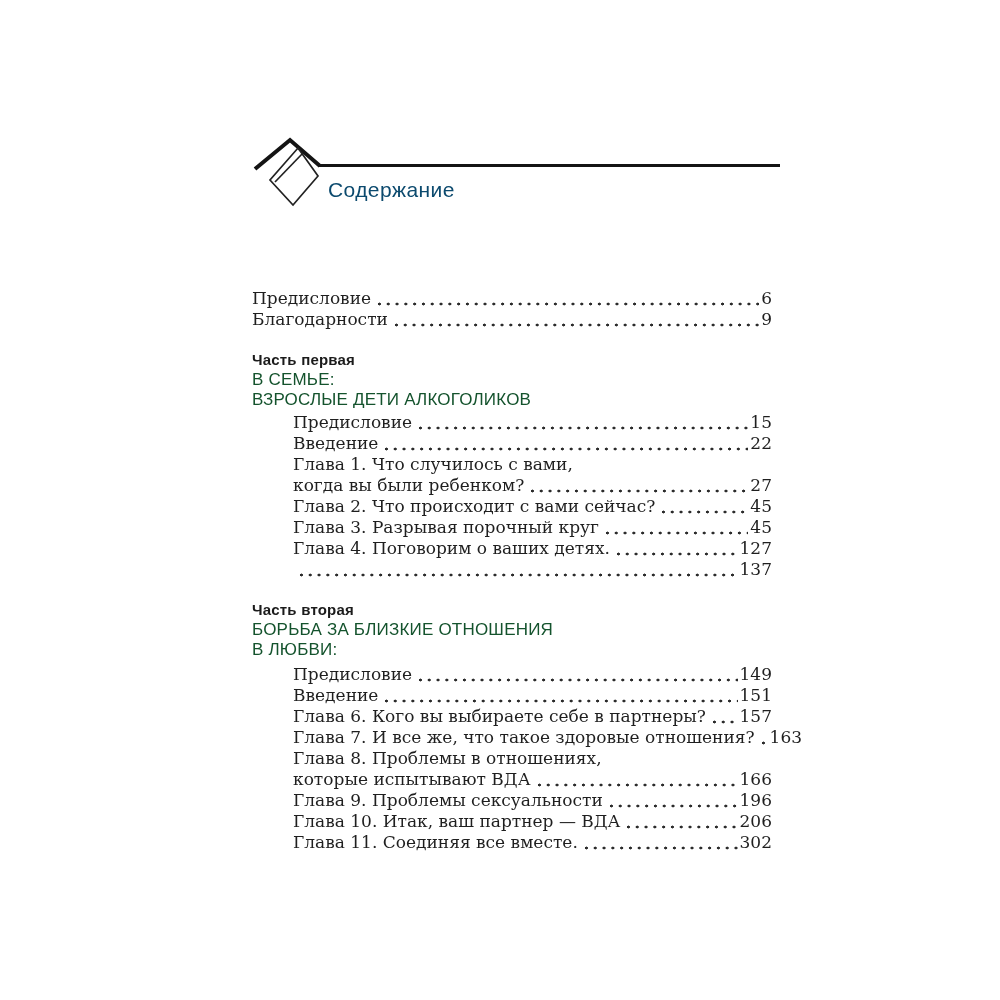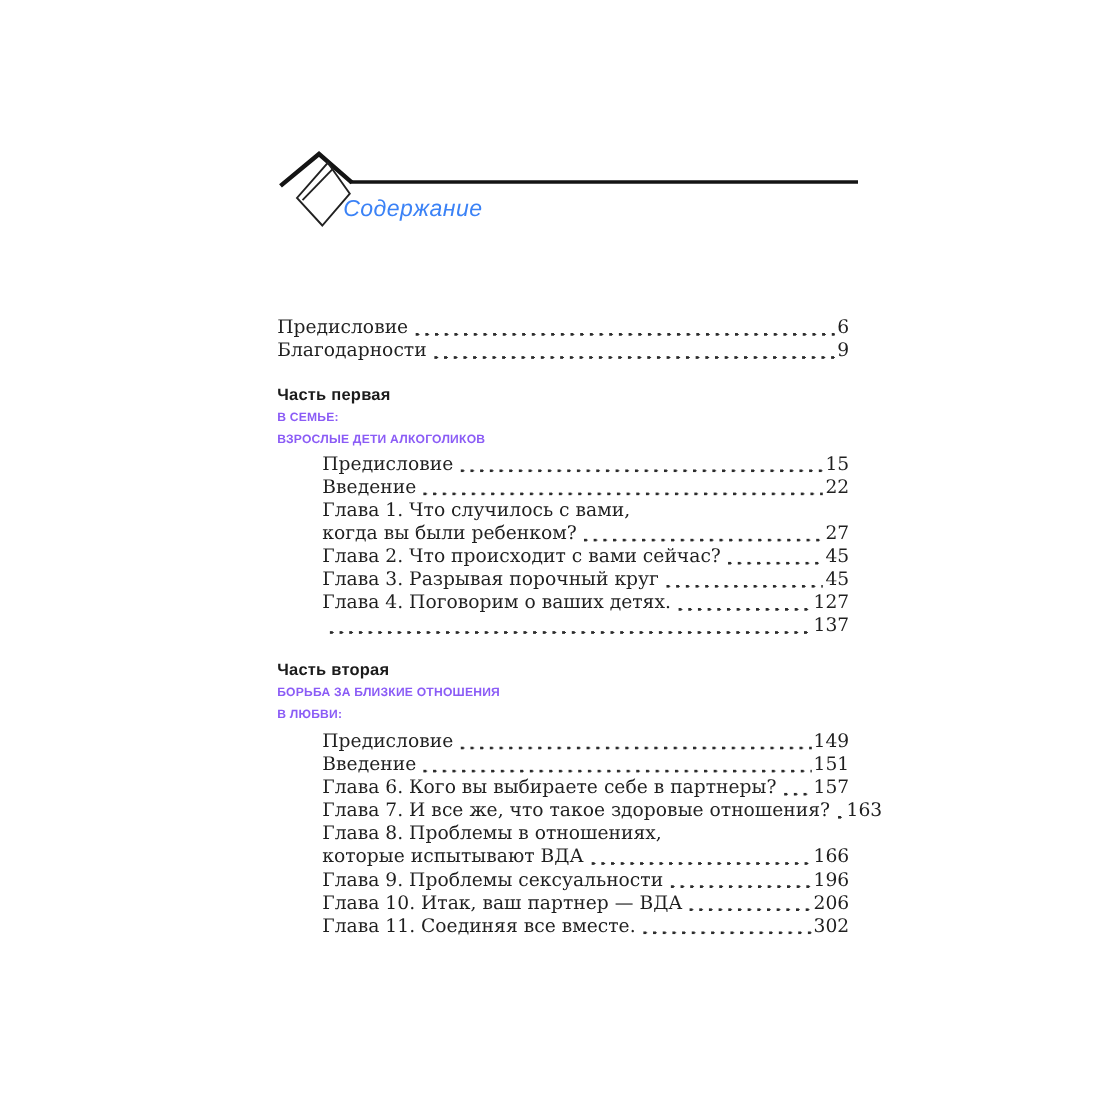--- a/index.html
+++ b/index.html
@@ -8,23 +8,23 @@
     background:#ffffff;
     font-family:"DejaVu Serif","Liberation Serif",serif;
     color:#1f1f1f;
   }
   .content{position:absolute;left:252px;top:136px;width:528px}
 
   
   .header{position:relative;height:80px;margin-bottom:72px}
   .logo-svg{position:absolute;left:0;top:0;display:block}
   .page-title{
-    position:absolute;left:60px;top:42px;
+    position:absolute;left:76px;top:42px;
     font-family:"Liberation Sans",sans-serif;
-    font-size:21px;font-weight:400;letter-spacing:.4px;color:#3b82f6;font-style:italic;
+    font-size:21px;font-weight:400;letter-spacing:.4px;color:#0c4a6e;
   }
 
   
   .toc-row{
     display:flex;height:21px;padding-right:8px;
     font-size:17px;
   }
   .toc-row .t{line-height:21px;white-space:nowrap}
   .toc-row .pg{line-height:21px;white-space:nowrap;text-align:right}
   .dots{
@@ -36,21 +36,21 @@
   }
 
   
   .part{margin-top:20px}
   .part-label{
     font-family:"Liberation Sans",sans-serif;
     font-size:15px;font-weight:700;line-height:20px;letter-spacing:.2px;color:#1b1b1b;
   }
   .part-title{
     font-family:"Liberation Sans",sans-serif;
-    font-size:11px;font-weight:700;line-height:20px;letter-spacing:.2px;color:#8b5cf6;
+    font-size:17px;font-weight:400;line-height:20px;letter-spacing:.2px;color:#14532d;
   }
   .entries{margin-left:41px;margin-top:2px}
   .entries.second{margin-top:4px}
 </style>
 </head>
 <body>
 
 <div class="content">
 
   <div class="header">

